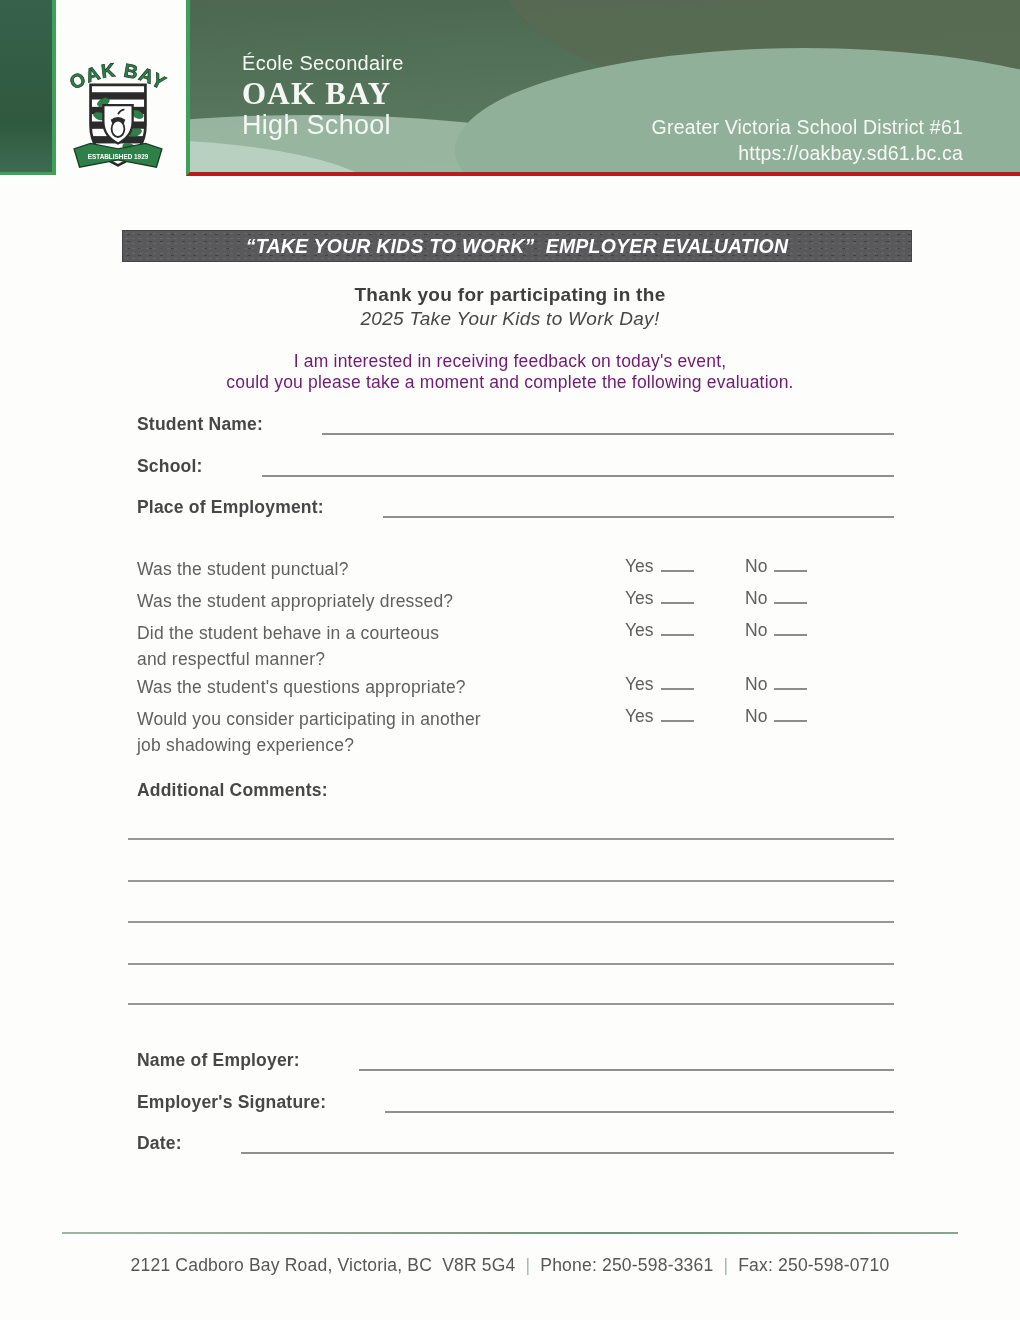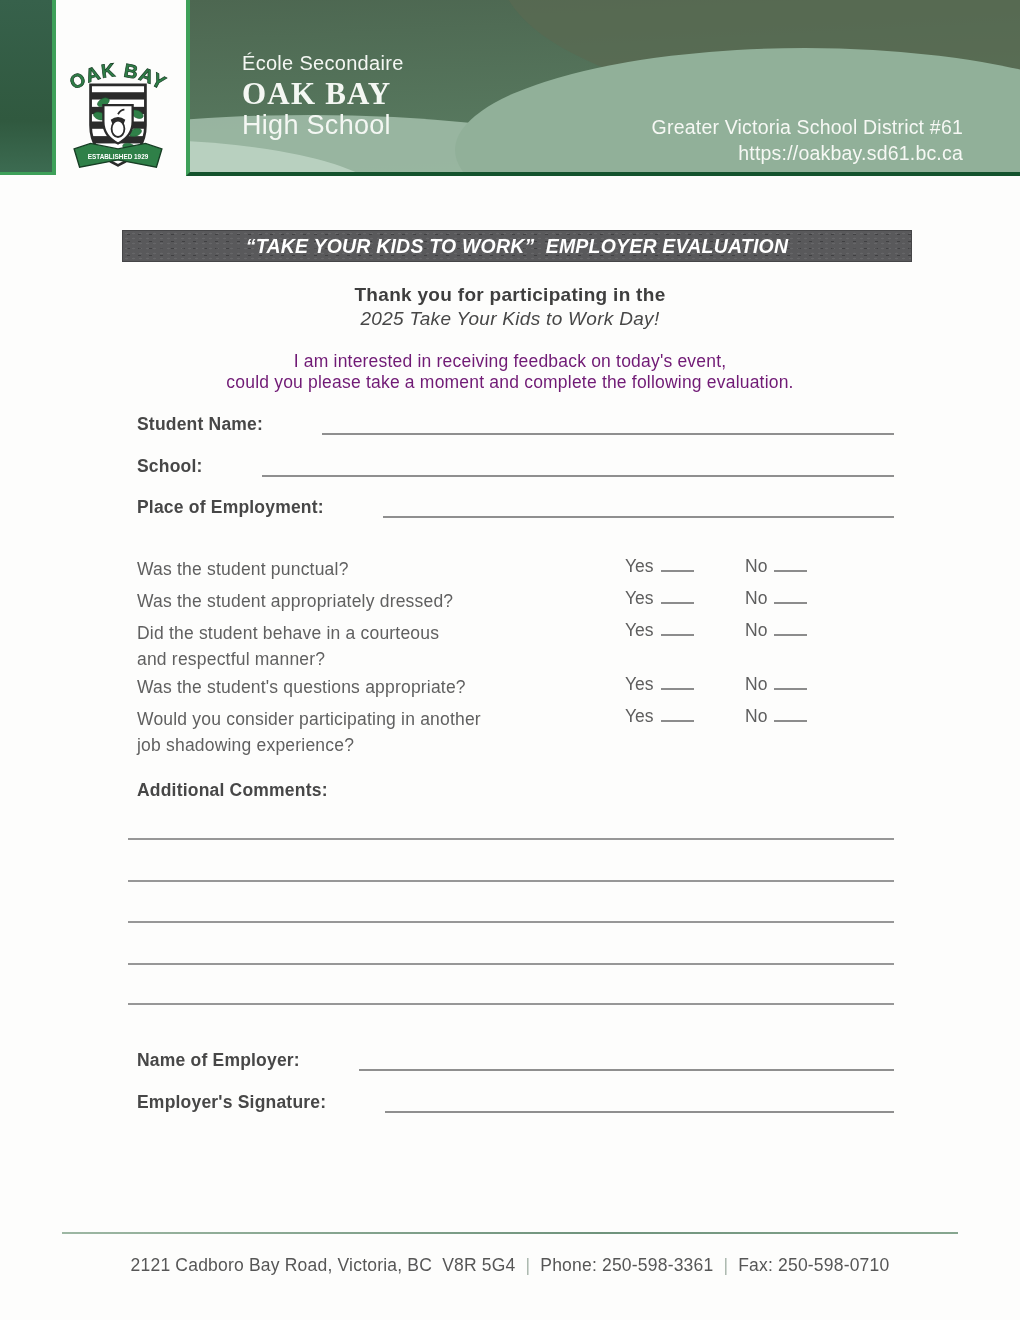--- a/index.html
+++ b/index.html
@@ -9,21 +9,21 @@
     font-family:"Liberation Sans", sans-serif;
   }
   
   .strip-left{
     position:absolute; left:0; top:0; width:52px; height:172px;
     background:linear-gradient(180deg,#37614b 0%, #30593f 70%, #3c6b51 100%);
     border-right:4px solid #3ea059; border-bottom:3px solid #3ea059;
   }
   .banner{
     position:absolute; left:186px; top:0; right:0; height:172px;
-    border-left:4px solid #3ea059; border-bottom:4px solid #14532d;
+    border-left:4px solid #3ea059; border-bottom:4px solid #b91c1c;
   }
   .banner-art{position:absolute; inset:0; width:100%; height:100%;}
   .banner-left-text{position:absolute; left:52px; top:52px; color:#f4f7f3;}
   .school-line1{font-size:20px; letter-spacing:.3px;}
   .school-line2{font-family:"Liberation Serif", serif; font-weight:bold; font-size:31px; letter-spacing:1.2px; margin-top:1px;}
   .school-line3{font-size:27px; letter-spacing:.3px; margin-top:-2px; font-weight:400;}
   .banner-right-text{position:absolute; right:57px; top:114px; text-align:right; color:#f6f8f4; font-size:19.5px; line-height:26px; letter-spacing:.2px;}
   .crest{position:absolute; left:60px; top:52px; width:116px; height:128px;}
   
   .title-bar{
@@ -191,19 +191,23 @@
   <div class="c-line" style="top:1003px"></div>
 
   <div class="field-row" style="top:1050px">
     <span class="f-label">Name of Employer:</span>
     <span class="f-line"></span>
   </div>
   <div class="field-row" style="top:1092px">
     <span class="f-label">Employer's Signature:</span>
     <span class="f-line"></span>
   </div>
+  <div class="field-row" style="top:1133px">
+    <span class="f-label">Date:</span>
+    <span class="f-line"></span>
+  </div>
 
   <div class="footer-rule"></div>
   <div class="footer-text">
     <span class="ws-pre">2121 Cadboro Bay Road, Victoria, BC  V8R 5G4</span><span class="footer-sep">|</span><span>Phone: 250-598-3361</span><span class="footer-sep">|</span><span>Fax: 250-598-0710</span>
   </div>
 
 </div>
 
 </body></html>

